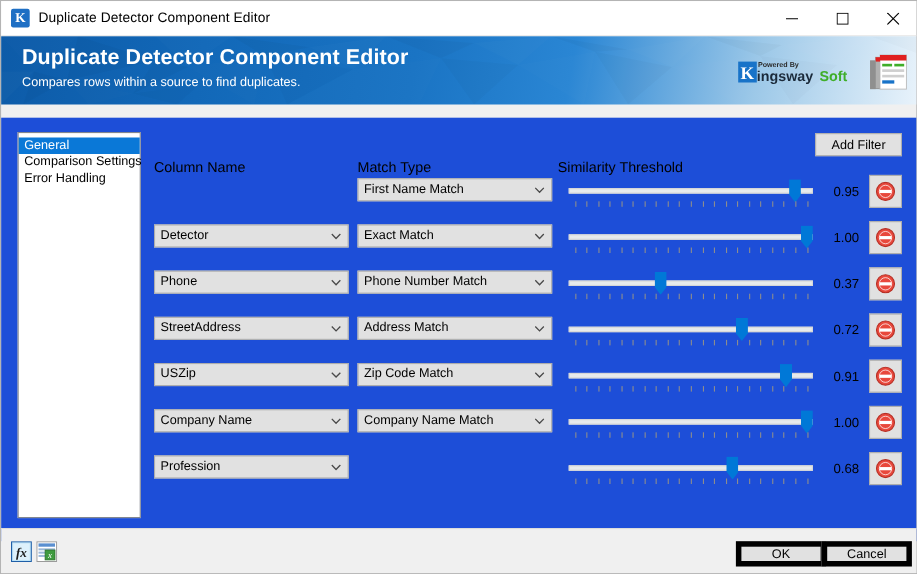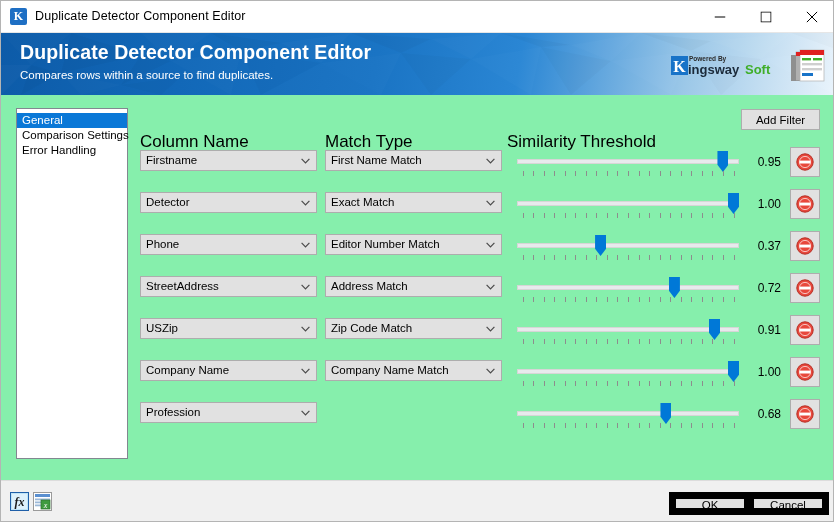--- a/index.html
+++ b/index.html
@@ -69,23 +69,23 @@
   }
   #banner-sub {
     position: absolute; left: 19px; top: 36px;
     font-size: 11.5px; color: #ffffff; white-space: nowrap;
   }
   #logo { position: absolute; right: 60px; top: 19px; height: 26px; width: 104px; }
   #prodicon { position: absolute; right: 8px; top: 14px; width: 38px; height: 38px; }
 
   
   #body {
-    position: absolute; left: 0; top: 94px;
+    position: absolute; left: 0; top: 106px;
     width: 834px; height: 385px;
-    background: #86efac;
+    background: #1d4ed8;
   }
 
   
   #sidebar {
     position: absolute; left: 15px; top: 13px;
     width: 112px; height: 351px;
     background: #ffffff;
     border: 1px solid #828790;
   }
   .side-item {
@@ -105,21 +105,21 @@
     background: #e1e1e1;
     border: 1px solid #adadad;
     font-size: 11.5px; color: #000;
     font-family: "Liberation Sans", sans-serif;
     cursor: default;
   }
 
   
   .col-head {
     position: absolute;
-    font-size: 17px; color: #000;
+    font-size: 13px; color: #000;
     white-space: nowrap;
   }
   #head-column { left: 139px; top: 37px; }
   #head-match  { left: 324px; top: 37px; }
   #head-sim    { left: 506px; top: 37px; }
 
   
   #rows { position: absolute; left: 0; top: 0; width: 834px; height: 385px; }
   .row { position: absolute; left: 0; width: 834px; height: 40px; }
 
@@ -185,21 +185,21 @@
     width: 834px; height: 41px;
     background: #f0f0f0;
     border-top: 1px solid #dcdcdc;
   }
   #fx-icon   { position: absolute; left: 9px;  top: 11px; width: 19px; height: 19px; cursor: default; }
   #vars-icon { position: absolute; left: 32px; top: 11px; width: 19px; height: 19px; cursor: default; }
   .footbtn {
     position: absolute; top: 11px;
     width: 82px; height: 23px;
     background: #e1e1e1;
-    border: 7px solid #000000;
+    border: 5px solid #000000;
     font-size: 11.5px; color: #000;
     font-family: "Liberation Sans", sans-serif;
     cursor: default;
   }
   #btn-ok     { left: 668px; }
   #btn-cancel { left: 746px; }
 </style>
 </head>
 <body>
 
@@ -295,23 +295,20 @@
       </div>
 
     <button id="add-filter">Add Filter</button>
 
     <div class="col-head" id="head-column">Column Name</div>
     <div class="col-head" id="head-match">Match Type</div>
     <div class="col-head" id="head-sim">Similarity Threshold</div>
 
     <div id="rows">
         <div class="row" style="top: 55px;">
-          <div class="combo combo-col"><span>Firstname</span><svg class="chev" viewBox="0 0 9 6">
-              <polyline points="0.6,0.8 4.5,4.8 8.4,0.8" fill="none" stroke="#4a4a4a" stroke-width="1.2"></polyline>
-            </svg></div>
           <div class="combo combo-match"><span>First Name Match</span><svg class="chev" viewBox="0 0 9 6">
               <polyline points="0.6,0.8 4.5,4.8 8.4,0.8" fill="none" stroke="#4a4a4a" stroke-width="1.2"></polyline>
             </svg></div>
           <div class="slider">
             <div class="track"></div>
             <div class="thumb" style="left: 200.45px;"></div>
             <div class="ticks">
               <span style="left: 6px;"></span>
               <span style="left: 16px;"></span>
               <span style="left: 27px;"></span>
@@ -384,21 +381,21 @@
               <circle cx="9" cy="9" r="8.2" fill="#e8483c" stroke="#b62f25" stroke-width="1"></circle>
               <circle cx="9" cy="9" r="5.6" fill="none" stroke="#ffffff" stroke-width="0.9" opacity="0.75"></circle>
               <rect x="3.6" y="7.6" width="10.8" height="2.9" fill="#ffffff"></rect>
             </svg>
           </div>
         </div>
         <div class="row" style="top: 139px; padding-left: 16px;">
           <div class="combo combo-col"><span>Phone</span><svg class="chev" viewBox="0 0 9 6">
               <polyline points="0.6,0.8 4.5,4.8 8.4,0.8" fill="none" stroke="#4a4a4a" stroke-width="1.2"></polyline>
             </svg></div>
-          <div class="combo combo-match"><span>Editor Number Match</span><svg class="chev" viewBox="0 0 9 6">
+          <div class="combo combo-match"><span>Phone Number Match</span><svg class="chev" viewBox="0 0 9 6">
               <polyline points="0.6,0.8 4.5,4.8 8.4,0.8" fill="none" stroke="#4a4a4a" stroke-width="1.2"></polyline>
             </svg></div>
           <div class="slider">
             <div class="track"></div>
             <div class="thumb" style="left: 78.07px;"></div>
             <div class="ticks">
               <span style="left: 6px;"></span>
               <span style="left: 16px;"></span>
               <span style="left: 27px;"></span>
               <span style="left: 37px;"></span>

